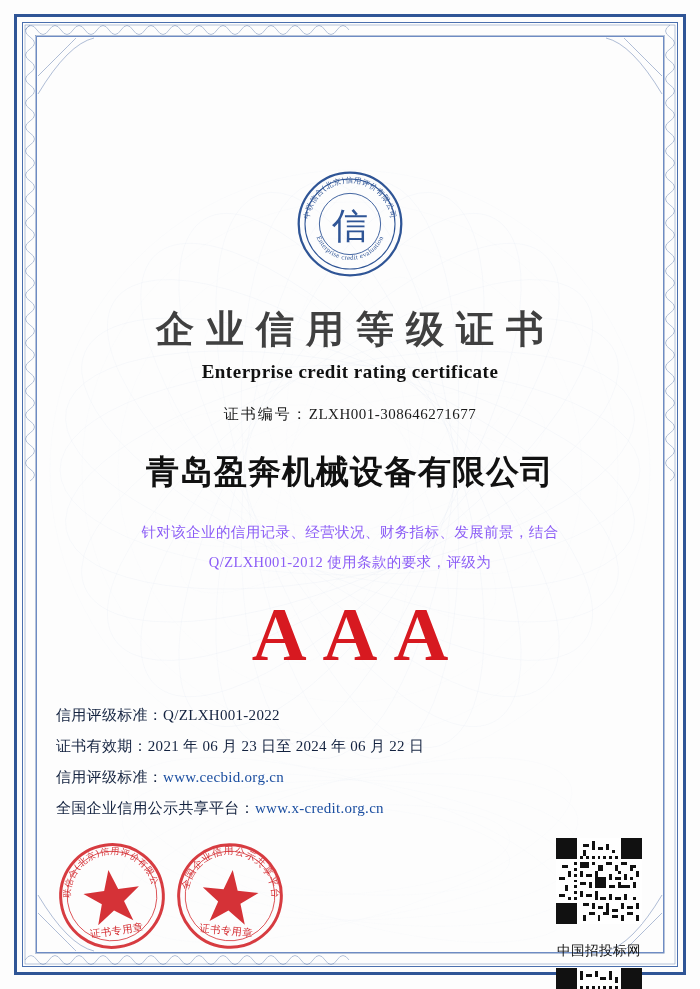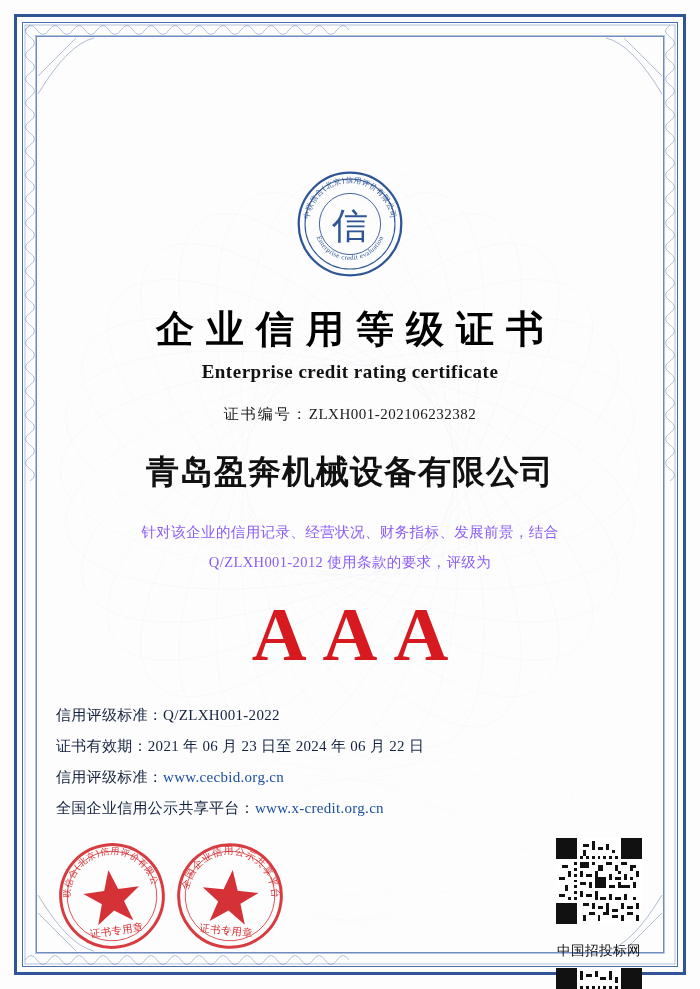--- a/index.html
+++ b/index.html
@@ -61,21 +61,21 @@
     margin-top: 130px;
     width: 108px;
     height: 108px;
     position: relative;
   }
 
   h1.title-cn {
     margin: 26px 0 0 0;
     font-size: 38px;
     letter-spacing: 12px;
-    color: #000000;
+    color: #404040;
     font-weight: bold;
     font-family: Liberation Mono, monospace;
     text-indent: 12px;
   }
   .title-en {
     margin-top: 6px;
     font-size: 19px;
     letter-spacing: .5px;
     color: #111;
     font-weight: bold;
@@ -282,21 +282,21 @@
           <textPath href="#ringBottom" startOffset="50%" text-anchor="middle">Enterprise credit evaluation</textPath>
         </text>
         <text x="60" y="76" text-anchor="middle" font-family="'DejaVu Serif', serif" font-size="40" fill="#2f5596">信</text>
       </svg>
     </div>
 
     <h1 class="title-cn">企业信用等级证书</h1>
     <div class="title-en">Enterprise credit rating certificate</div>
 
     <div class="cert-no">
-      <span class="label">证书编号：</span><span>ZLXH001-202106232382</span>
+      <span class="label">证书编号：</span><span>ZLXH001-308646271677</span>
     </div>
 
     <div class="company">青岛盈奔机械设备有限公司</div>
 
     <div class="body-text">
       <div>针对该企业的信用记录、经营状况、财务指标、发展前景，结合</div>
       <div>Q/ZLXH001-2012 使用条款的要求，评级为</div>
     </div>
 
     <div class="grade">AAA</div>

